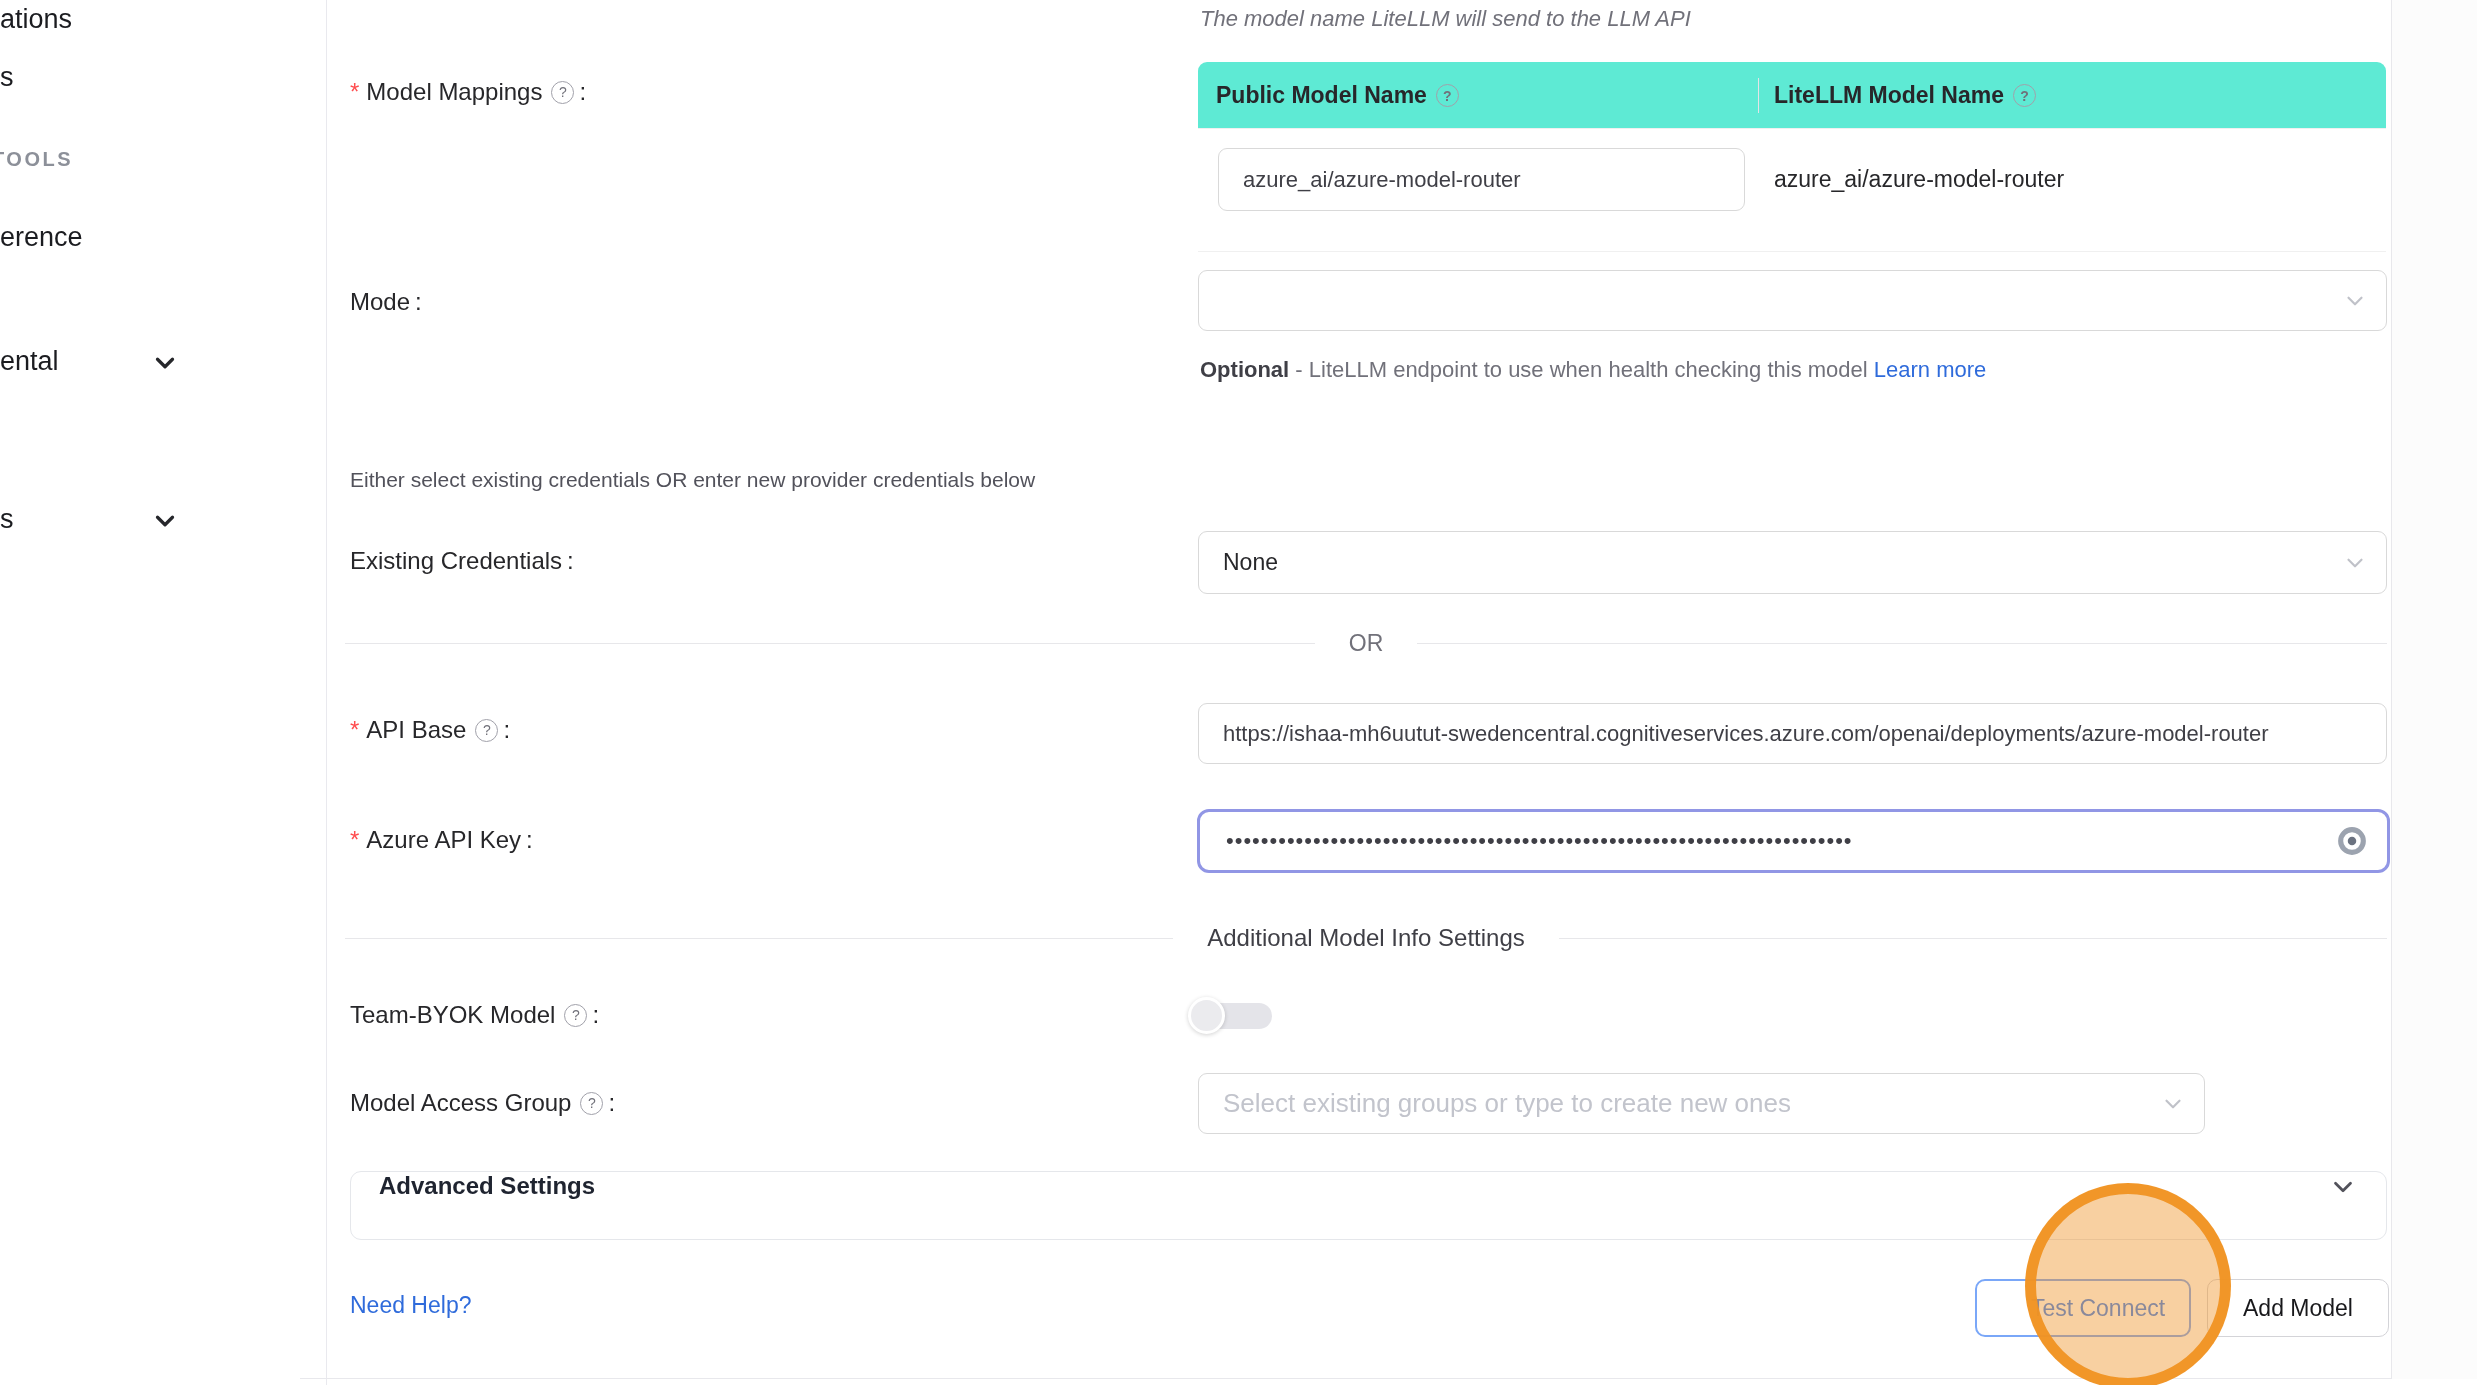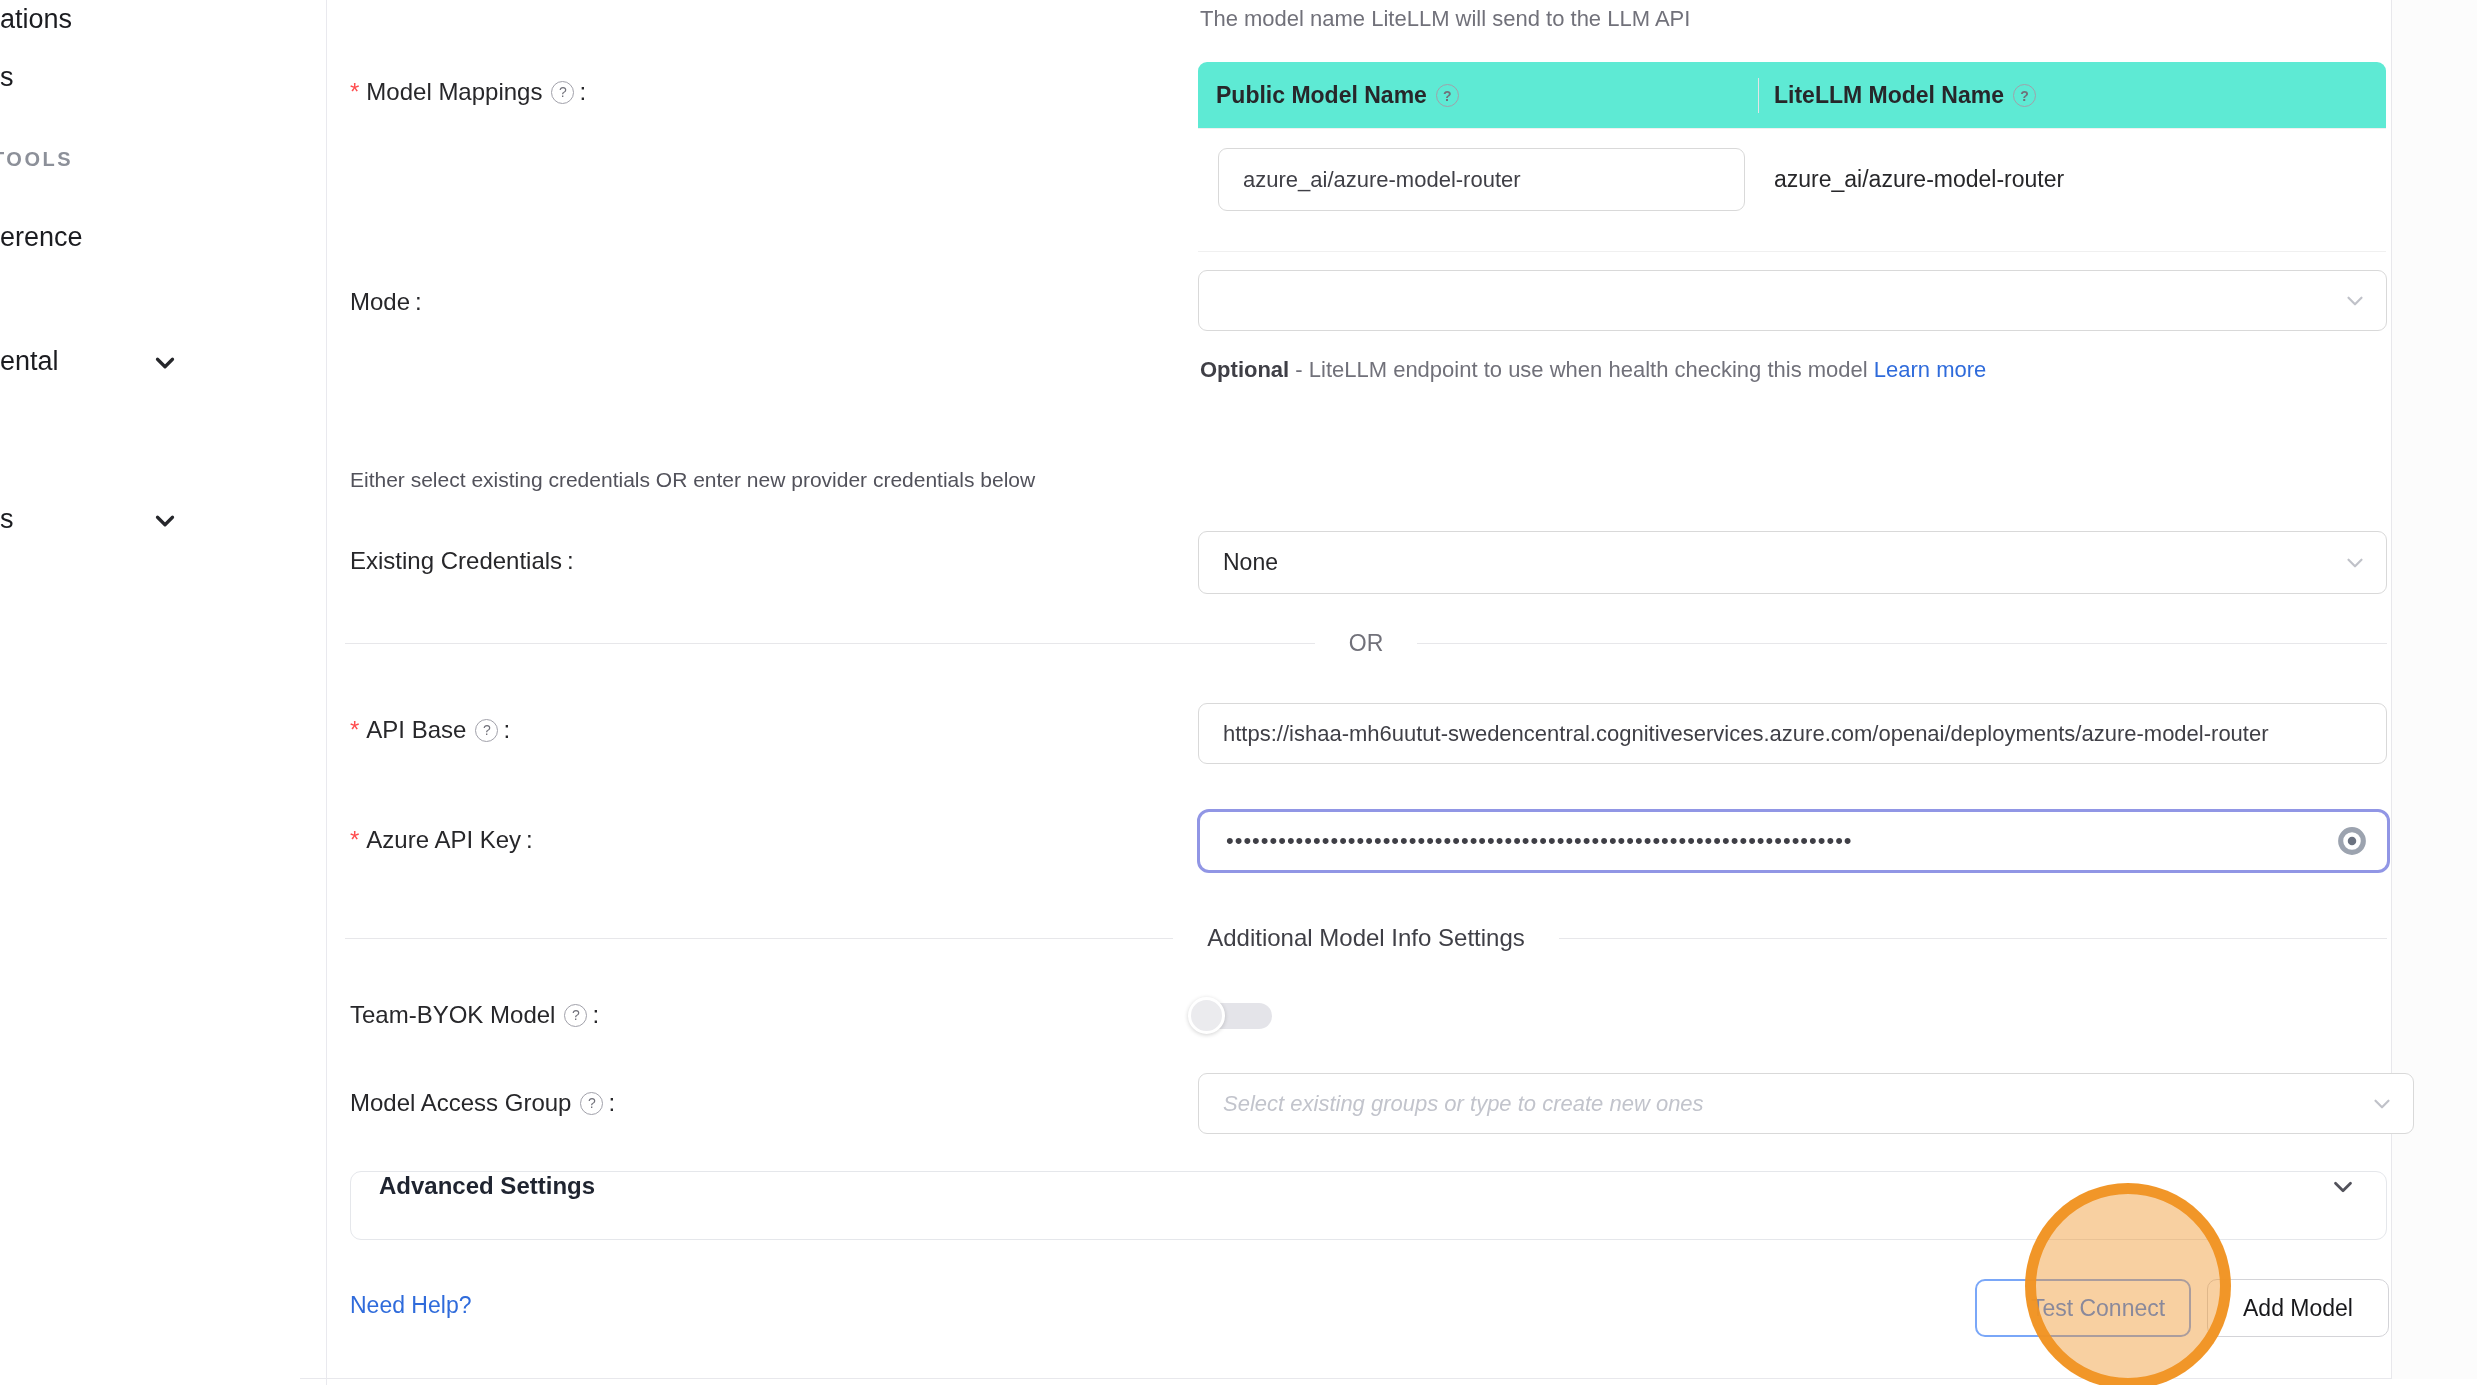--- a/index.html
+++ b/index.html
@@ -83,21 +83,21 @@
     <div class="side-item" style="top:504px;">s</div>
     <svg class="side-chevron" style="top:506px;" viewBox="0 0 24 24">
         <polyline points="6 9 12 15 18 9" fill="none" stroke="#26272b" stroke-width="2.6" stroke-linecap="round" stroke-linejoin="round"></polyline>
       </svg>
   </div>
 
   <div class="gutter"></div>
   <div class="main-right-border"></div>
   <div class="main-bottom-border"></div>
 
-  <div class="helper" style="left:1200px; top:6px;">The model name LiteLLM will send to the LLM API</div>
+  <div class="helper" style="left:1200px; top:6px;font-style:italic;">The model name LiteLLM will send to the LLM API</div>
 
   <div class="flabel" style="left:350px; top:78px;">
     <span class="req">*</span>
     <span>Model Mappings</span>
     <span class="qicon">?</span>
     <span class="colon">:</span>
   </div>
 
   <div class="mm-table">
     <div class="mm-head">
@@ -179,21 +179,21 @@
   <div class="toggle">
     <div class="track"></div>
     <div class="knob"></div>
   </div>
 
   <div class="flabel" style="left:350px; top:1089px;">
     <span>Model Access Group</span>
     <span class="qicon">?</span>
     <span class="colon">:</span>
   </div>
-  <div class="select-box" style="left:1198px; top:1073px; width:1216px; height:61px; font-size:22px;font-style:italic;">
+  <div class="select-box" style="left:1198px; top:1073px; width:1007px; height:61px; font-size:26px;">
     <span class="placeholder">Select existing groups or type to create new ones</span>
     <svg class="chev" width="26" height="26" viewBox="0 0 24 24">
         <polyline points="6 9 12 15 18 9" fill="none" stroke="#c0c2c9" stroke-width="2" stroke-linecap="round" stroke-linejoin="round"></polyline>
       </svg>
   </div>
 
   <div class="adv-card">
     <span class="adv-title">Advanced Settings</span>
     <svg class="adv-chev" width="30" height="30" viewBox="0 0 24 24">
         <polyline points="6 9 12 15 18 9" fill="none" stroke="#52525b" stroke-width="2.2" stroke-linecap="round" stroke-linejoin="round"></polyline>

